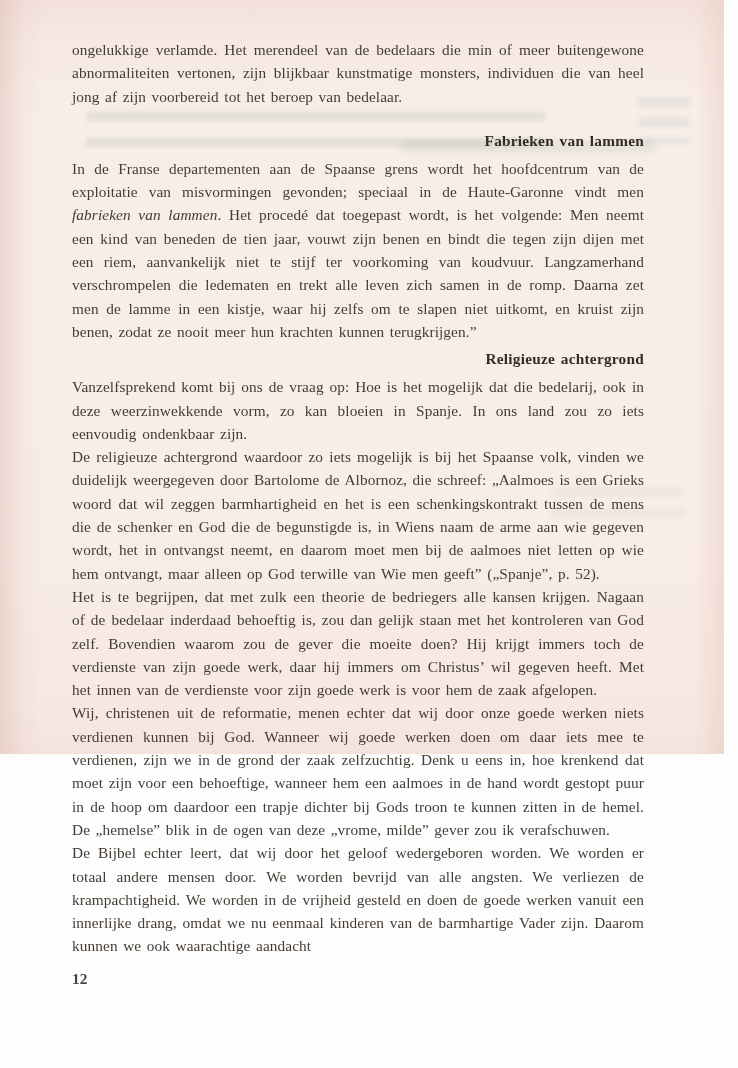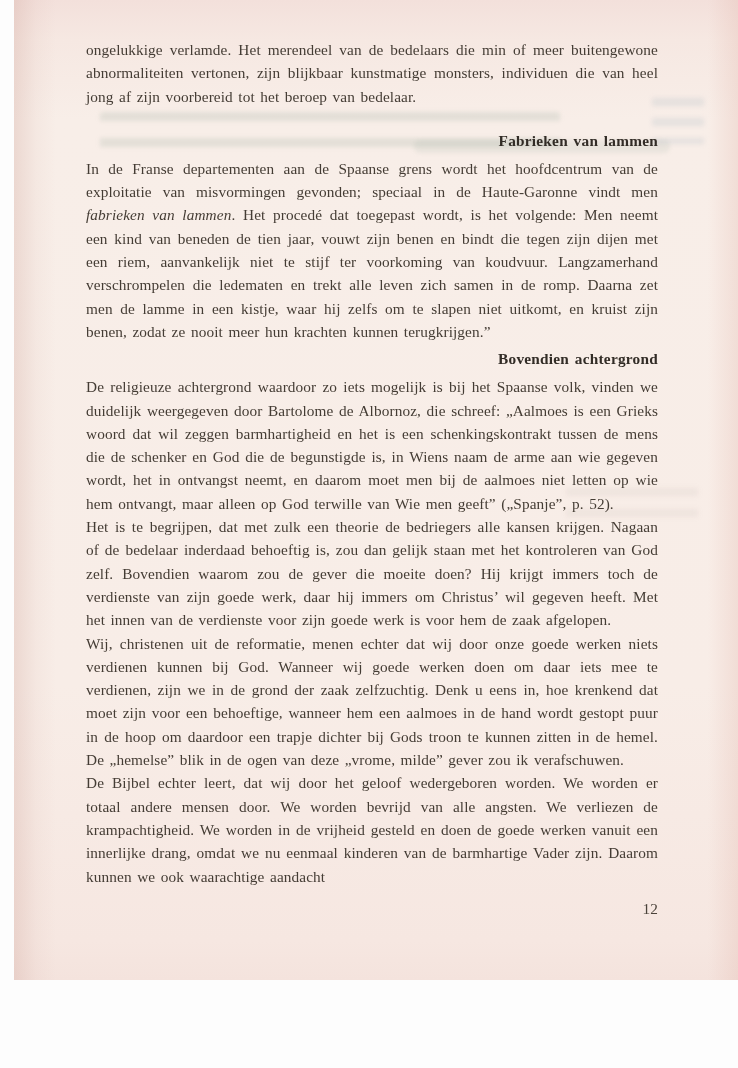--- a/index.html
+++ b/index.html
@@ -10,24 +10,24 @@
     width: 738px;
     height: 1068px;
     position: relative;
     overflow: hidden;
     background: #fdfdfd;
     font-family: "Liberation Serif", serif;
   }
   
   .scan-page {
     position: absolute;
-    left: 14px;
+    left: 0;
     top: 0;
     width: 724px;
-    height: 980px;
+    height: 754px;
     background:
       linear-gradient(90deg, rgba(203,158,148,0.28) 0px, rgba(203,158,148,0.08) 22px, rgba(203,158,148,0) 42px),
       linear-gradient(270deg, rgba(226,183,173,0.30) 0px, rgba(226,183,173,0) 30px),
       linear-gradient(180deg, #f3e0db 0px, #f6e8e2 40px, #f8eee8 120px, #f8ede7 70%, #f6e7e1 96%, #f4e3dd 100%);
   }
   
   .ghost {
     position: absolute;
     pointer-events: none;
   }
@@ -82,45 +82,47 @@
     line-height: 22px;
     font-weight: 700;
     color: #322c26;
     letter-spacing: 0.25px;
   }
   h3.section-heading.first {
     margin-top: 22px;
   }
   .page-number {
     margin-top: 9px;
-    text-align: right;
+    text-align: left;
     font-size: 15.3px;
     color: #4a423a;
+    font-weight: bold;
   }
 </style>
 </head>
 <body>
 
 <div class="scan-page">
 
   <div class="ghost ghost-a"></div>
   <div class="ghost ghost-b"></div>
   <div class="ghost ghost-c"></div>
   <div class="ghost ghost-d"></div>
 
   <div class="content">
 
     <p>ongelukkige verlamde. Het merendeel van de bedelaars die min of meer buitengewone abnormaliteiten vertonen, zijn blijkbaar kunstmatige monsters, individuen die van heel jong af zijn voorbereid tot het beroep van bedelaar.</p>
 
     <h3 class="section-heading first">Fabrieken van lammen</h3>
 
     <p><span>In de Franse departementen aan de Spaanse grens wordt het hoofdcentrum van de exploitatie van misvormingen gevonden; speciaal in de Haute-Garonne vindt men </span><em>fabrieken van lammen</em><span>. Het procedé dat toegepast wordt, is het volgende: Men neemt een kind van beneden de tien jaar, vouwt zijn benen en bindt die tegen zijn dijen met een riem, aanvankelijk niet te stijf ter voorkoming van koudvuur. Langzamerhand verschrompelen die ledematen en trekt alle leven zich samen in de romp. Daarna zet men de lamme in een kistje, waar hij zelfs om te slapen niet uitkomt, en kruist zijn benen, zodat ze nooit meer hun krachten kunnen terugkrijgen.”</span></p>
 
-    <h3 class="section-heading">Bovendien achtergrond</h3>
+    <h3 class="section-heading">Religieuze achtergrond</h3>
 
+    <p>Vanzelfsprekend komt bij ons de vraag op: Hoe is het mogelijk dat die bedelarij, ook in deze weerzinwekkende vorm, zo kan bloeien in Spanje. In ons land zou zo iets eenvoudig ondenkbaar zijn.</p>
 
     <p>De religieuze achtergrond waardoor zo iets mogelijk is bij het Spaanse volk, vinden we duidelijk weergegeven door Bartolome de Albornoz, die schreef: „Aalmoes is een Grieks woord dat wil zeggen barmhartigheid en het is een schenkingskontrakt tussen de mens die de schenker en God die de begunstigde is, in Wiens naam de arme aan wie gegeven wordt, het in ontvangst neemt, en daarom moet men bij de aalmoes niet letten op wie hem ontvangt, maar alleen op God terwille van Wie men geeft” („Spanje”, p. 52).</p>
 
     <p>Het is te begrijpen, dat met zulk een theorie de bedriegers alle kansen krijgen. Nagaan of de bedelaar inderdaad behoeftig is, zou dan gelijk staan met het kontroleren van God zelf. Bovendien waarom zou de gever die moeite doen? Hij krijgt immers toch de verdienste van zijn goede werk, daar hij immers om Christus’ wil gegeven heeft. Met het innen van de verdienste voor zijn goede werk is voor hem de zaak afgelopen.</p>
 
 
     <p>Wij, christenen uit de reformatie, menen echter dat wij door onze goede werken niets verdienen kunnen bij God. Wanneer wij goede werken doen om daar iets mee te verdienen, zijn we in de grond der zaak zelfzuchtig. Denk u eens in, hoe krenkend dat moet zijn voor een behoeftige, wanneer hem een aalmoes in de hand wordt gestopt puur in de hoop om daardoor een trapje dichter bij Gods troon te kunnen zitten in de hemel. De „hemelse” blik in de ogen van deze „vrome, milde” gever zou ik verafschuwen.</p>
 
     <p>De Bijbel echter leert, dat wij door het geloof wedergeboren worden. We worden er totaal andere mensen door. We worden bevrijd van alle angsten. We verliezen de krampachtigheid. We worden in de vrijheid gesteld en doen de goede werken vanuit een innerlijke drang, omdat we nu eenmaal kinderen van de barmhartige Vader zijn. Daarom kunnen we ook waarachtige aandacht</p>
 

